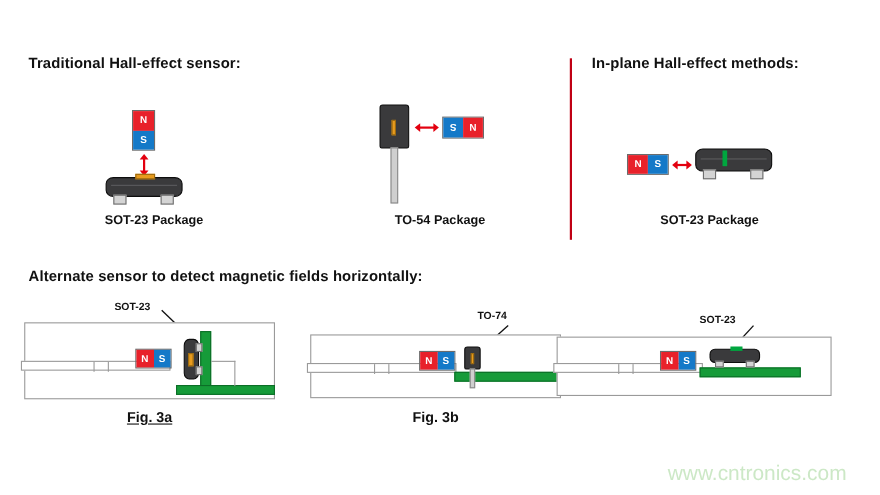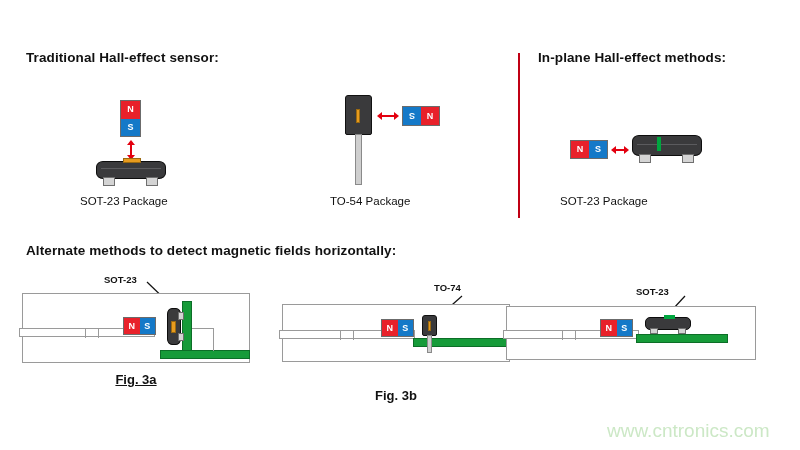--- a/index.html
+++ b/index.html
@@ -20,24 +20,24 @@
   
   .section-heading {
     font-size: 13.5px;
     font-weight: bold;
     color: #111111;
     white-space: nowrap;
     letter-spacing: 0.1px;
   }
   .pkg-caption {
     font-size: 11.5px;
-    font-weight: normal;
-    color: #111111;
-    white-space: nowrap;
-    text-align: left;
+    font-weight: bold;
+    color: #111111;
+    white-space: nowrap;
+    text-align: center;
   }
   .fig-caption {
     font-size: 13px;
     font-weight: bold;
     color: #111111;
     white-space: nowrap;
     text-align: center;
   }
   .callout-label {
     font-size: 9.5px;
@@ -169,21 +169,21 @@
     font-family: "Liberation Sans", sans-serif;
   }
 </style>
 </head>
 <body>
 
 <div class="abs section-heading" style="left:26px; top:50px;">Traditional Hall-effect sensor:</div>
 
 <div class="abs section-heading" style="left:538px; top:50px;">In-plane Hall-effect methods:</div>
 
-<div class="abs section-heading" style="left:26px; top:243px;">Alternate methods to detect magnetic fields horizontally:</div>
+<div class="abs section-heading" style="left:26px; top:243px;">Alternate sensor to detect magnetic fields horizontally:</div>
 
 <div class="abs divider" style="left:518px; top:53px; height:165px;"></div>
 
 <div class="abs" style="left:80px; top:100px; width:120px; height:115px;">
 
   <div class="magnet vert abs" style="left:40px; top:0px; width:21px; height:37px;">
     <div class="pole pole-n" style="font-size:9px;">N</div>
     <div class="pole pole-s" style="font-size:9px;">S</div>
   </div>
 
@@ -316,21 +316,21 @@
   <div class="abs" style="left:138px; top:27px; width:20px; height:38px;">
     <div class="abs" style="left:2px; top:0; width:15px; height:21px;
          background:#3a3a3c; border:1px solid #111111;
          border-radius:3px 3px 2px 2px; box-sizing:border-box;"></div>
     <div class="abs" style="left:8px; top:6px; width:3px; height:10px;
          background:#E79B1E; border:1px solid #9c6a10; box-sizing:border-box;"></div>
     <div class="abs" style="left:7px; top:20px; width:5px; height:18px;
          background:#cfcfcf; border:1px solid #8a8a8a; box-sizing:border-box;"></div>
   </div>
 
-  <div class="abs fig-caption" style="left:0px; top:84px; width:228px;margin-top:16px;">Fig. 3b</div>
+  <div class="abs fig-caption" style="left:0px; top:84px; width:228px;">Fig. 3b</div>
 </div>
 
 <div class="abs" style="left:548px; top:288px; width:228px; height:100px;">
 
   <div class="abs callout-label" style="left:88px; top:-2px;">SOT-23</div>
   <svg class="leader" style="left:0; top:0; width:228px; height:100px;">
     <line x1="137" y1="8" x2="113" y2="34" stroke="#111111" stroke-width="1.2"></line>
     <polygon points="113,34 119,27 121,34" fill="#111111"></polygon>
   </svg>
 

